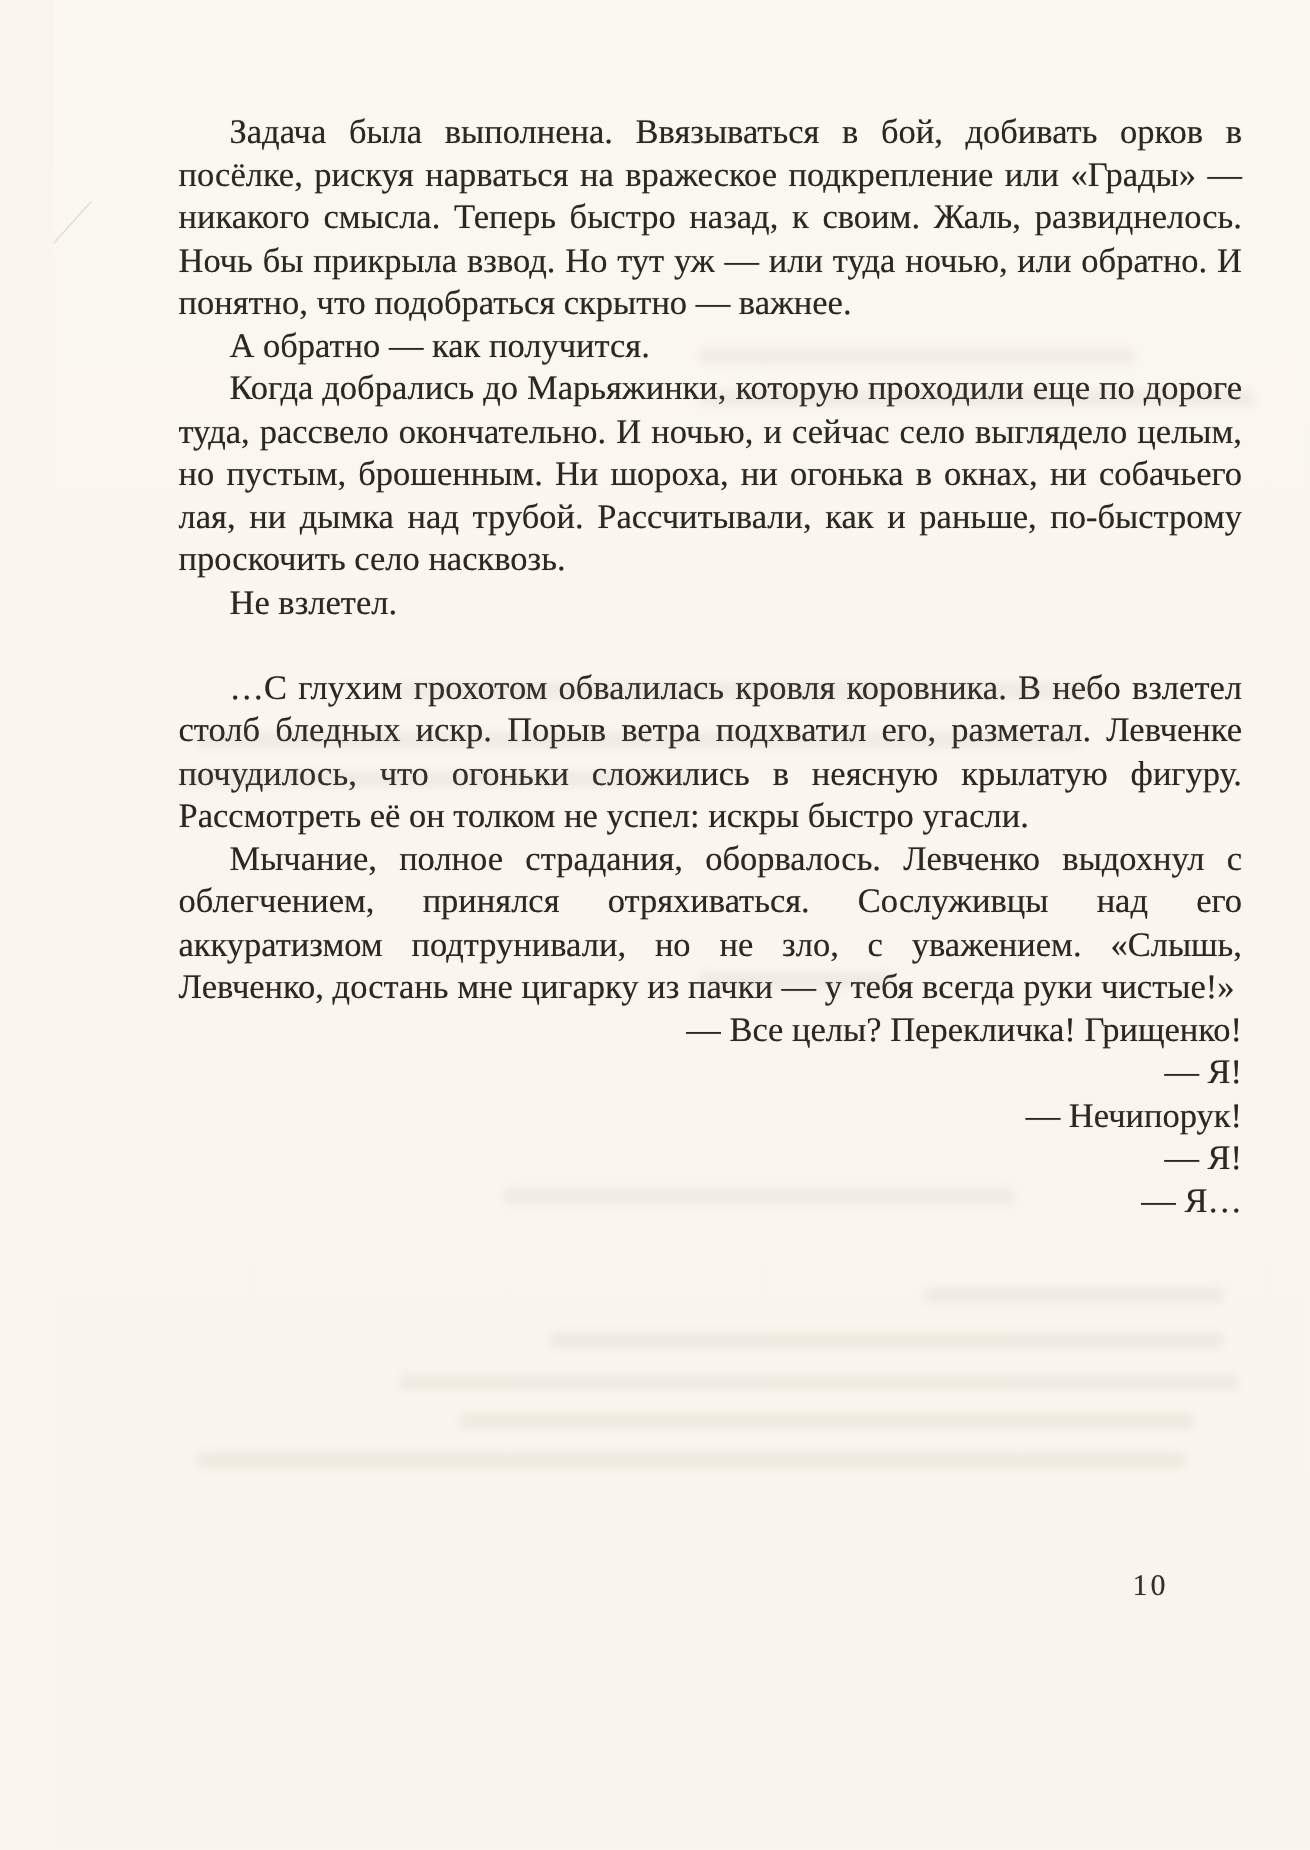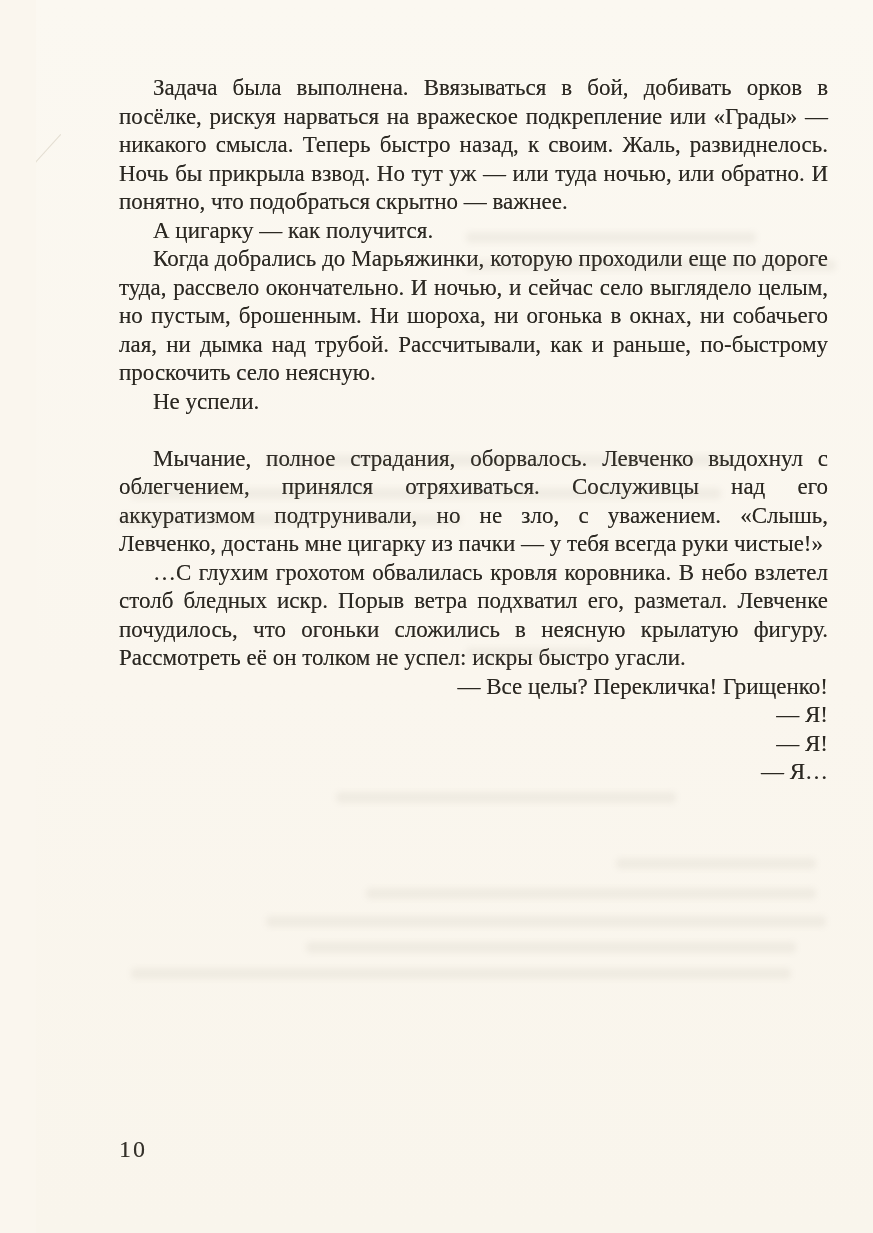--- a/index.html
+++ b/index.html
@@ -35,23 +35,23 @@
   .para.dialogue {
     text-align: right;
   }
   .scene-break {
     height: 28.5px;
   }
   .page-number {
     position: absolute;
     left: 83px;
     width: 660px;
-    top: 1136px;
-    text-align: left;
-    font-size: 24px;
+    top: 1046px;
+    text-align: right;
+    font-size: 20px;
     letter-spacing: 2px;
     color: #35312a;
     font-variant-numeric: oldstyle-nums;
     text-shadow: 0 0 0.5px rgba(43, 40, 34, 0.5);
   }
   
   .ghost {
     position: absolute;
     height: 11px;
     background: #8d8572;
@@ -72,28 +72,29 @@
     transform-origin: left center;
   }
 </style>
 </head>
 <body>
 
 <div class="scan">
 
   <div class="text-block">
     <p class="para">Задача была выполнена. Ввязываться в бой, добивать орков в посёлке, рискуя нарваться на вражеское подкрепление или «Грады» — никакого смысла. Теперь быстро назад, к своим. Жаль, развиднелось. Ночь бы прикрыла взвод. Но тут уж — или туда ночью, или обратно. И понятно, что подобраться скрытно — важнее.</p>
-    <p class="para">А цигарку — как получится.</p>
-    <p class="para">Когда добрались до Марьяжинки, которую проходили еще по дороге туда, рассвело окончательно. И ночью, и сейчас село выглядело целым, но пустым, брошенным. Ни шороха, ни огонька в окнах, ни собачьего лая, ни дымка над трубой. Рассчитывали, как и раньше, по-быстрому проскочить село неясную.</p>
-    <p class="para">Не успели.</p>
+    <p class="para">А обратно — как получится.</p>
+    <p class="para">Когда добрались до Марьяжинки, которую проходили еще по дороге туда, рассвело окончательно. И ночью, и сейчас село выглядело целым, но пустым, брошенным. Ни шороха, ни огонька в окнах, ни собачьего лая, ни дымка над трубой. Рассчитывали, как и раньше, по-быстрому проскочить село насквозь.</p>
+    <p class="para">Не взлетел.</p>
     <div class="scene-break"></div>
+    <p class="para">…С глухим грохотом обвалилась кровля коровника. В небо взлетел столб бледных искр. Порыв ветра подхватил его, разметал. Левченке почудилось, что огоньки сложились в неясную крылатую фигуру. Рассмотреть её он толком не успел: искры быстро угасли.</p>
     <p class="para">Мычание, полное страдания, оборвалось. Левченко выдохнул с облегчением, принялся отряхиваться. Сослуживцы над его аккуратизмом подтрунивали, но не зло, с уважением. «Слышь, Левченко, достань мне цигарку из пачки — у тебя всегда руки чистые!»</p>
-    <p class="para">…С глухим грохотом обвалилась кровля коровника. В небо взлетел столб бледных искр. Порыв ветра подхватил его, разметал. Левченке почудилось, что огоньки сложились в неясную крылатую фигуру. Рассмотреть её он толком не успел: искры быстро угасли.</p>
     <p class="para dialogue">— Все целы? Перекличка! Грищенко!</p>
     <p class="para dialogue">— Я!</p>
+    <p class="para dialogue">— Нечипорук!</p>
     <p class="para dialogue">— Я!</p>
     <p class="para dialogue">— Я…</p>
   </div>
 
   <div class="page-number">10</div>
 
   <div class="ghost" style="left:430px; top:232px; width:290px;"></div>
   <div class="ghost" style="left:430px; top:260px; width:370px;"></div>
   <div class="ghost" style="left:230px; top:455px; width:470px;"></div>
   <div class="ghost" style="left:95px;  top:488px; width:590px;"></div>

